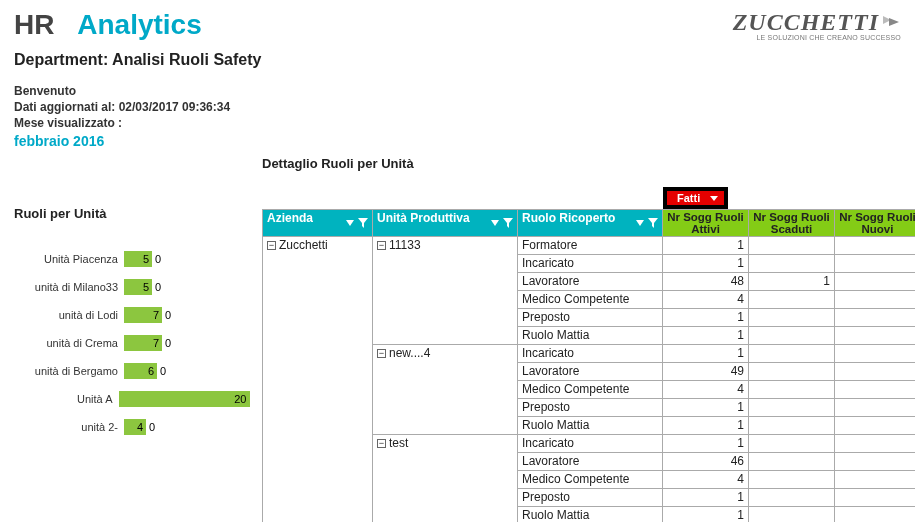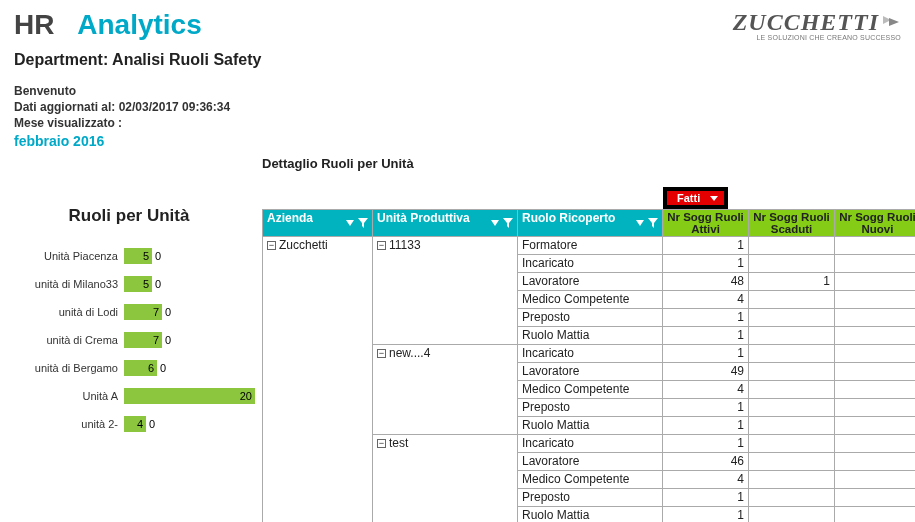--- a/index.html
+++ b/index.html
@@ -62,31 +62,31 @@
     font-size: 14px;
   }
   .main {
     display: flex;
     margin-top: 6px;
     gap: 18px;
   }
   .left-col { width: 230px; flex: 0 0 230px; padding-top: 50px;}
   .right-col { flex: 1; }
   .panel-title {
-    text-align: center;
-    font-weight: 700;
-    font-size: 17px;
-    margin-bottom: 22px;
+    font-weight: 700;
+    font-size: 13px;
+    margin-bottom: 30px;
   }
   .bars {}
   .bar-row {
     display: flex;
     align-items: center;
     margin-bottom: 12px;
     font-size: 11px;
+    justify-content: center;
   }
   .bar-label {
     flex: 0 0 110px;
     text-align: right;
     padding-right: 6px;
     color: #333;
   }
   .bar-track {
     flex: 1;
     display: flex;

